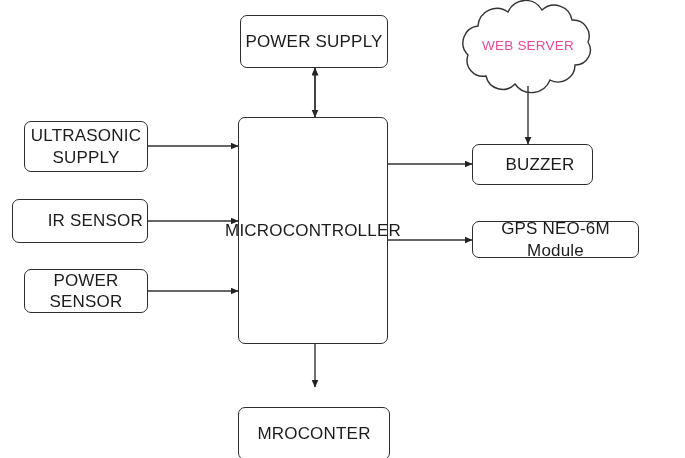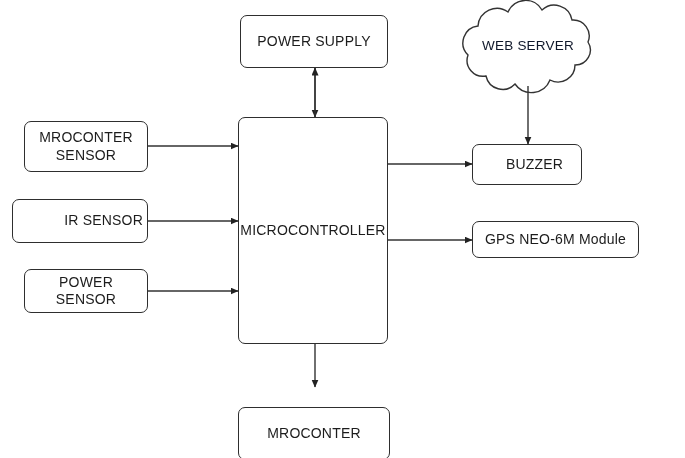--- a/index.html
+++ b/index.html
@@ -23,43 +23,43 @@
   .node {
     position: absolute;
     box-sizing: border-box;
     background: #ffffff;
     border: 1.4px solid #2e2e2e;
     border-radius: 7px;
     display: flex;
     align-items: center;
     justify-content: center;
     text-align: center;
-    font-size: 14px;
+    font-size: 17px;
     color: #1c1c1c;
     line-height: 1.25;
     letter-spacing: 0.2px;
     padding: 2px 4px;
   }
   .cloud-label {
     position: absolute;
     display: flex;
     align-items: center;
     justify-content: center;
     text-align: right;
     font-size: 13.5px;
-    color: #0f172a;
+    color: #ec4899;
     letter-spacing: 0.2px;
   }
   
   #n-power    { left: 240px; top: 15px;  width: 148px; height: 53px; }
   #n-ultra    { left: 24px;  top: 121px; width: 124px; height: 51px; }
   #n-ir       { left: 12px;  top: 199px; width: 136px; height: 44px; justify-content: flex-end; }
   #n-rain     { left: 24px;  top: 269px; width: 124px; height: 44px; }
   #n-mcu      { left: 238px; top: 117px; width: 150px; height: 227px; }
-  #n-buzzer   { left: 472px; top: 144px; width: 110px; height: 41px; padding-left: 19px; }
+  #n-buzzer   { left: 472px; top: 144px; width: 121px; height: 41px; padding-left: 19px; }
   #n-gps      { left: 472px; top: 221px; width: 167px; height: 37px; }
   #n-mrocont  { left: 238px; top: 407px; width: 152px; height: 53px; }
   #n-webserver-label { left: 470px; top: 32px; width: 116px; height: 26px; }
 </style>
 </head>
 <body>
 
 <div class="canvas">
 
   <svg class="edges-layer" width="685" height="458" viewBox="0 0 685 458" xmlns="http://www.w3.org/2000/svg">
@@ -97,21 +97,21 @@
 
   <div class="node" id="n-power">
     <span>POWER SUPPLY</span>
   </div>
 
   <div class="cloud-label" id="n-webserver-label">
     <span>WEB SERVER</span>
   </div>
 
   <div class="node" id="n-ultra">
-    <span>MROCONTER SENSOR</span>
+    <span>ULTRASONIC SUPPLY</span>
   </div>
 
   <div class="node" id="n-ir">
     <span>IR SENSOR</span>
   </div>
 
   <div class="node" id="n-rain">
     <span>POWER SENSOR</span>
   </div>
 

